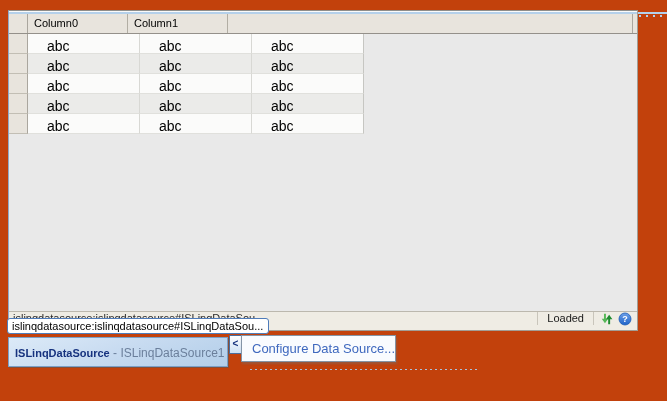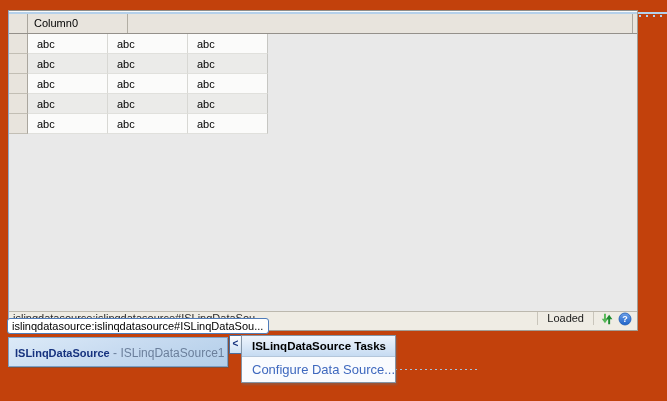--- a/index.html
+++ b/index.html
@@ -17,23 +17,23 @@
            background:#e8e4dd; border-bottom:1px solid #94908a; }
   .corner { width:19px; border-right:1px solid #aaa69e; }
   .hcell { width:100px; border-right:1px solid #b2aea4; font-size:11px; color:#000;
            padding:6px 0 0 6px; white-space:nowrap; overflow:hidden; }
   .hfill { flex:1; margin-right:4px; border-right:1px solid #aaa69e; }
 
   .gbody { position:absolute; left:0; top:23px; }
   .grow { display:flex; height:20px; }
   .rhcell { width:19px; background:#e8e4dd; border-right:1px solid #aaa69e;
             border-bottom:1px solid #c2beb4; }
-  .gcell { width:80px; background:#fbfbfa; border-right:1px solid #d8d8d4;
-           border-bottom:1px solid #e0e0dc; font-size:11px; color:#000;
-           padding:4px 0 0 9px; white-space:nowrap; }
+  .gcell { width:112px; background:#fbfbfa; border-right:1px solid #d8d8d4;
+           border-bottom:1px solid #e0e0dc; font-size:14px; color:#000;
+           padding:4px 0 0 19px; white-space:nowrap; }
   .grow.alt .gcell { background:#ebebe9; }
   .grow .gcell:last-child { border-right:1px solid #c6c6c2; }
 
   
   .statusbar { position:absolute; left:0; right:0; bottom:0; height:19px;
                background:#efece4; border-top:1px solid #bcb8ae;
                display:flex; align-items:flex-start; font-size:11px; color:#1a1a1a; }
   .sleft { flex:1; padding-left:4px; white-space:nowrap; overflow:hidden; color:#2a2a2a; }
   .ssep { width:1px; height:13px; background:#c9c5bb; }
   .loaded { padding:0 9px; white-space:nowrap; }
@@ -81,20 +81,21 @@
 <div class="stage">
 
   <div class="topdash-line"></div>
   <div class="topdash-ticks"></div>
 
   <div class="gridbox">
     <div class="ghead">
       <div class="corner"></div>
 
       <div class="hcell">Column0</div>
+        <div class="hcell">Column1</div>
         <div class="hfill"></div>
     </div>
     <div class="accent"></div>
     <div class="gbody">
         <div class="grow">
           <div class="rhcell"></div>
           <div class="gcell">abc</div>
           <div class="gcell">abc</div>
           <div class="gcell">abc</div>
         </div>
@@ -156,19 +157,18 @@
 
   <div class="dsbox">
     <span class="dsname">ISLinqDataSource</span><span class="dssep"> - </span><span class="dsinst">ISLinqDataSource1</span>
   </div>
 
   <div class="stbtn">
     <span>&lt;</span>
   </div>
 
   <div class="stpanel">
-    <div class="sthead">ISLinqDataSource Tasks</div>
     <div class="stbody">
       <a class="stlink">Configure Data Source...</a>
     </div>
   </div>
 
 </div>
 
 </body></html>

